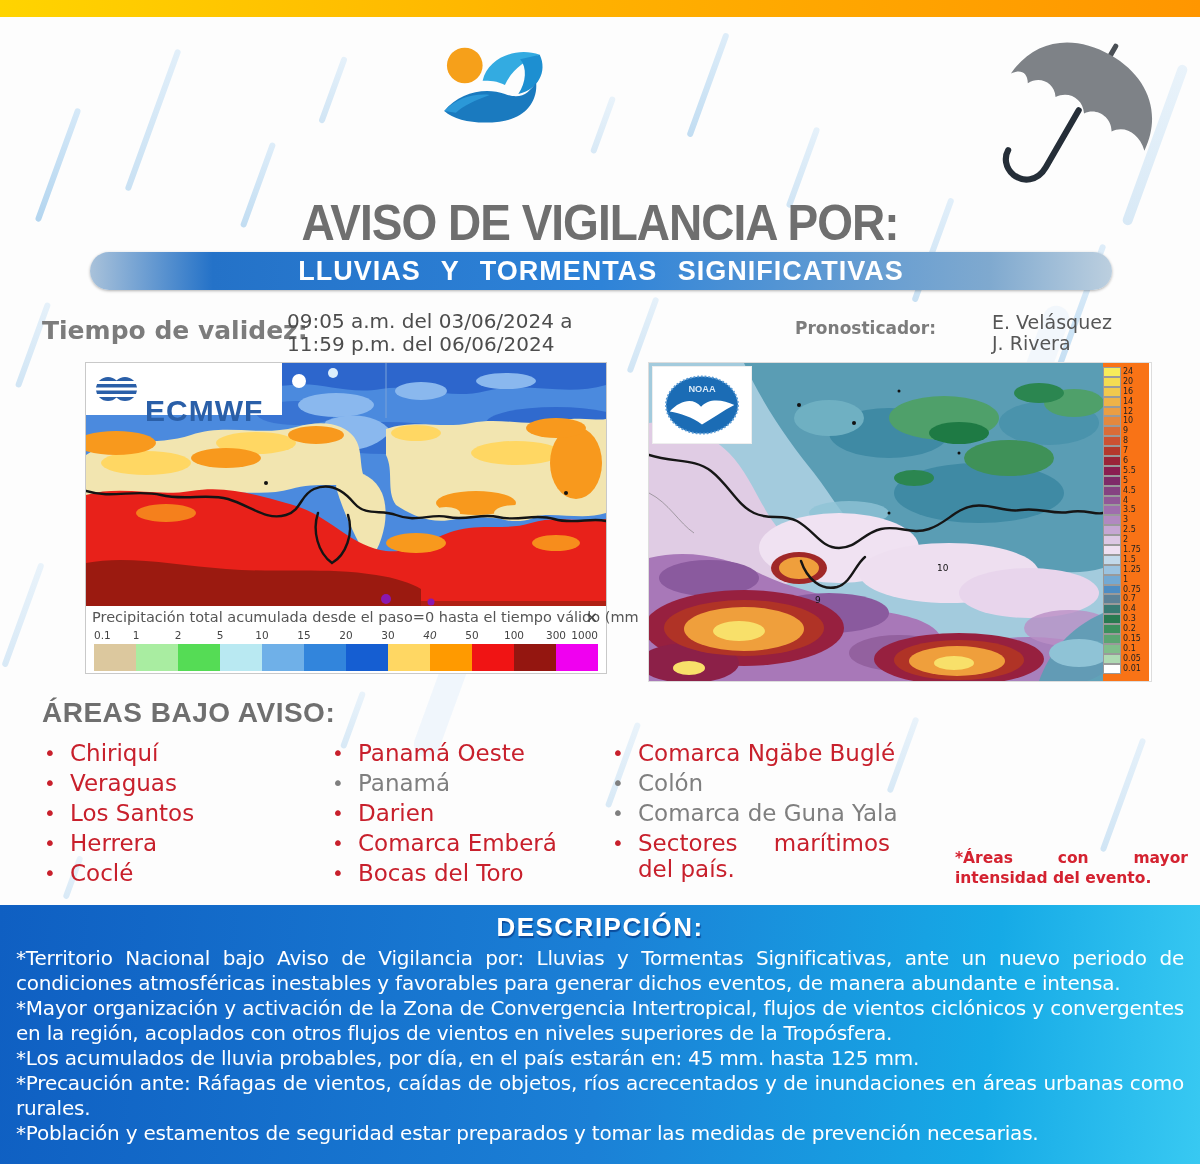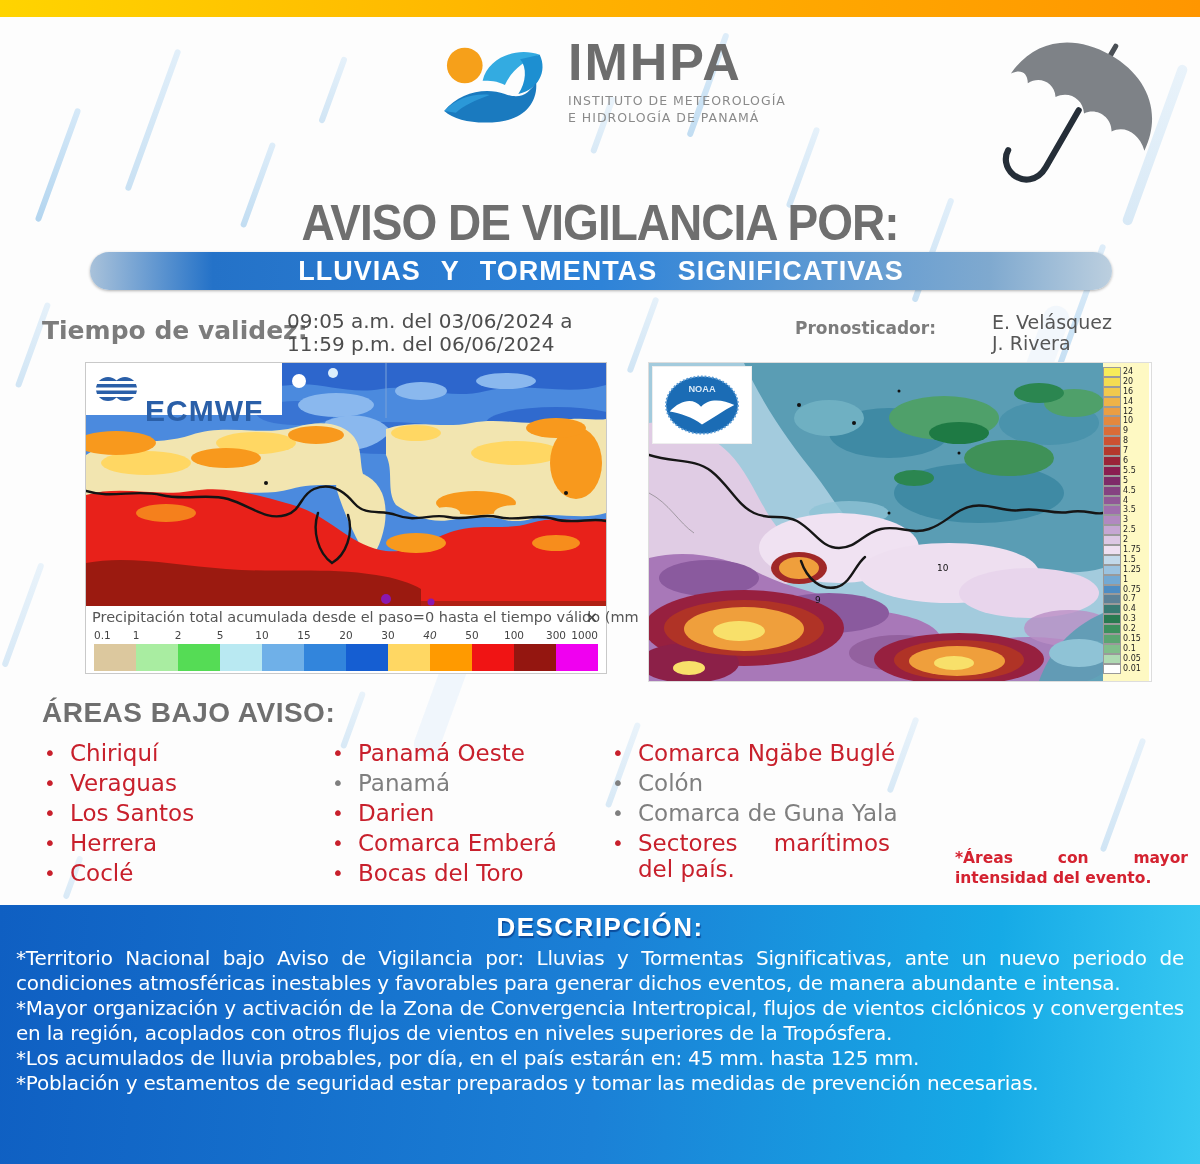--- a/index.html
+++ b/index.html
@@ -51,21 +51,21 @@
   .legend-close{position:absolute;right:2px;top:0;font-size:15px;color:#444;font-weight:bold;cursor:default;}
   .legend-labels{position:relative;height:14px;font-size:10.5px;color:#444;margin:1px 2px 0 2px;}
   .legend-labels span{position:absolute;top:0;}
   .legend-swatches{display:flex;height:27px;margin:1px 2px 0 2px;}
   .legend-swatches .sw{flex:1;}
 
   
   .map-right{left:648px;top:362px;width:502px;height:318px;background:#fff;display:flex;border:1px solid #ddd;}
   .noaa-logo-box{position:absolute;left:3px;top:3px;width:98px;height:76px;background:#fff;
     display:flex;align-items:center;justify-content:center;z-index:2;border:1px solid #eee;}
-  .colorbar{width:46px;background:#fef9c3;padding-top:4px;box-sizing:border-box;}
+  .colorbar{width:46px;background:#f97316;padding-top:4px;box-sizing:border-box;}
   .cbrow{display:flex;align-items:stretch;height:9.9px;}
   .cbsw{width:18px;border:0.5px solid #9a9a9a;box-sizing:border-box;}
   .cblbl{font-size:8px;line-height:9.9px;color:#222;margin-left:2px;}
 
   .areas-heading{left:42px;top:697px;font-family:"Liberation Sans",sans-serif;font-weight:bold;
     font-size:28px;color:#6f6f6f;letter-spacing:0.5px;}
   .areas-columns{left:30px;top:740px;display:flex;}
   .area-col{list-style:none;margin:0;padding:0;}
   .area-col:nth-child(1){width:288px;}
   .area-col:nth-child(2){width:280px;}
@@ -113,27 +113,20 @@
 <div class="layer topbar"></div>
 
 <div class="layer logo-wrap">
   <svg width="116" height="100" viewBox="0 0 130 100">
     <circle cx="30" cy="27" r="20" fill="#F6A01A"></circle>
     <path d="M50,44 C56,18 88,6 114,15 C97,21 82,33 75,49 C67,44 57,44 50,44 Z" fill="#33ABE1"></path>
     <path d="M114,15 C123,34 112,54 90,59 C99,46 100,29 92,20 Z" fill="#1D8FD1"></path>
     <path d="M7,78 C24,57 53,51 75,59 C94,66 102,57 110,46 C112,69 96,87 69,90 C43,93 19,89 7,78 Z" fill="#1A7ABF"></path>
     <path d="M7,78 C20,64 40,58 58,60 C42,66 28,72 20,80 Z" fill="#2B98D8"></path>
   </svg>
-  <div class="brand-text">
-    <div class="brand">IMHPA</div>
-    <div class="brand-sub">
-      <div>INSTITUTO DE METEOROLOGÍA</div>
-      <div>E HIDROLOGÍA DE PANAMÁ</div>
-    </div>
-  </div>
 </div>
 
 <div class="layer umbrella">
   <svg width="185" height="185" viewBox="0 0 180 180">
     <path d="M90,4 L90,16" stroke="#4a4f55" stroke-width="5" stroke-linecap="round"></path>
     <path d="M15,78 C18,38 48,14 90,14 C132,14 162,38 165,78
              C152,66 136,66 128,78 C122,66 104,64 96,76
              C88,64 72,64 64,76 C56,64 40,66 34,78 C28,68 20,70 15,78 Z" fill="#7e8287"></path>
     <path d="M90,76 L90,140 C90,156 78,164 66,162 C56,160 50,152 50,144" fill="none" stroke="#252e38" stroke-width="6" stroke-linecap="round"></path>
   </svg>
@@ -494,15 +487,16 @@
     </ul>
   </div>
 <div class="layer note">*Áreas con mayor intensidad del evento.</div>
 
 <div class="layer desc">
   <div class="desc-heading">DESCRIPCIÓN:</div>
   <div class="desc-body">
       <p>*Territorio Nacional bajo Aviso de Vigilancia por: Lluvias y Tormentas Significativas, ante  un nuevo periodo de condiciones atmosféricas inestables y favorables  para generar dichos eventos, de manera abundante e intensa.</p>
       <p>*Mayor organización y activación de la Zona de Convergencia Intertropical, flujos de vientos ciclónicos y convergentes en la región, acoplados con otros flujos de vientos en niveles superiores de la Tropósfera.</p>
       <p>*Los acumulados de lluvia probables, por día, en el país estarán en: 45 mm. hasta 125 mm.</p>
+      <p>*Precaución ante: Ráfagas de vientos, caídas de objetos, ríos acrecentados y de inundaciones en áreas urbanas como rurales.</p>
       <p>*Población y estamentos de seguridad estar preparados y tomar las medidas de prevención necesarias.</p>
     </div>
 </div>
 
 </body></html>

